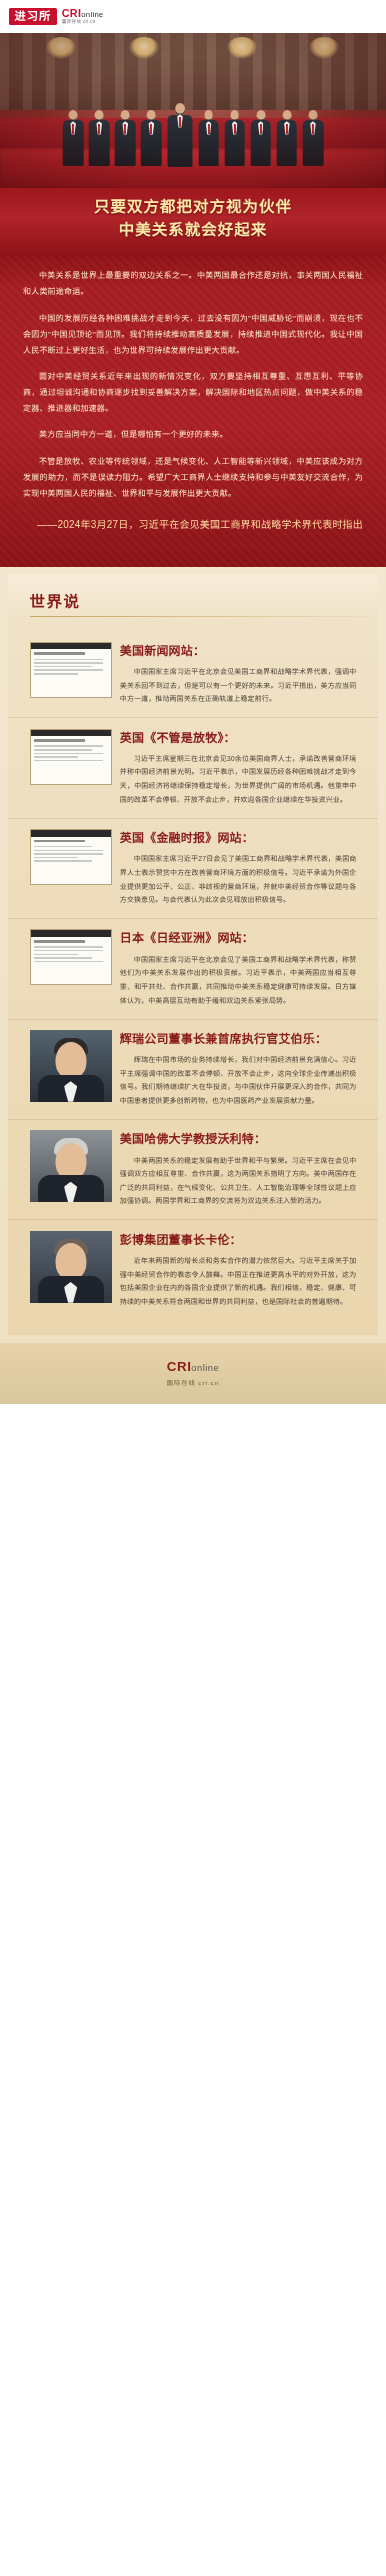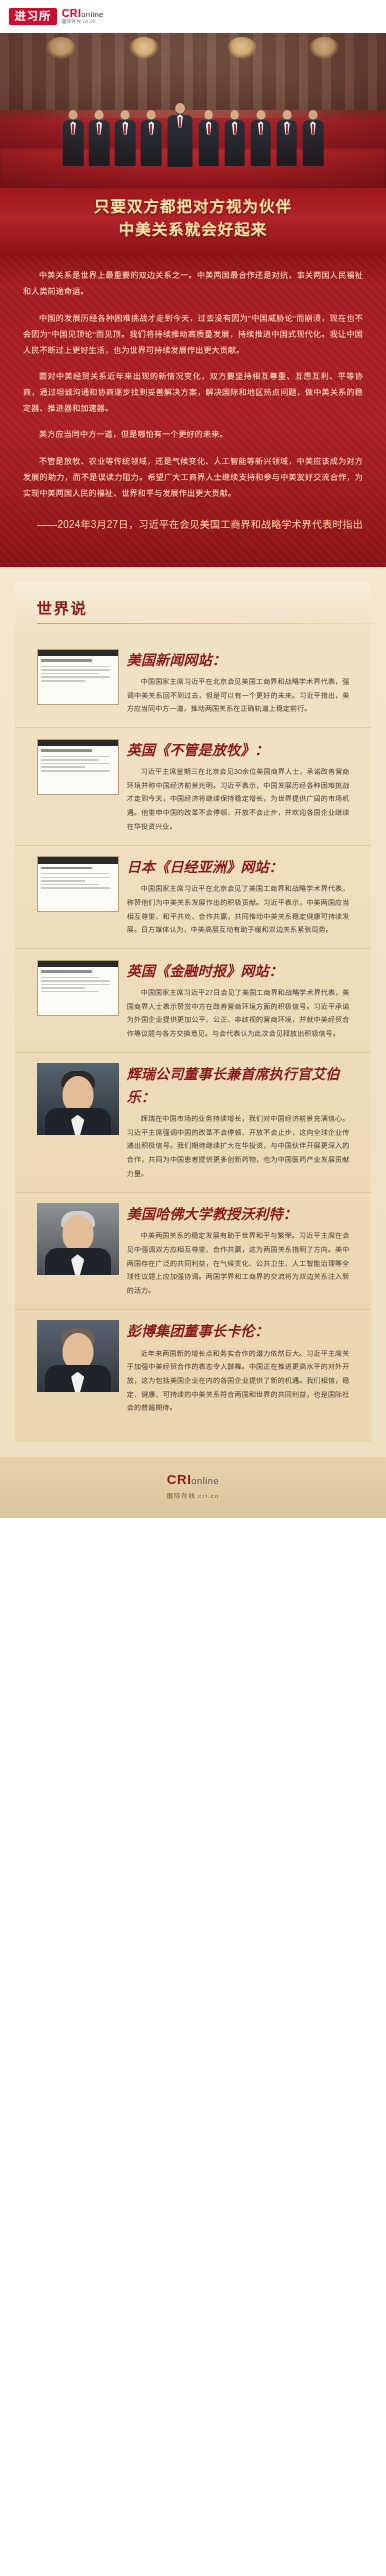--- a/index.html
+++ b/index.html
@@ -220,21 +220,21 @@
     text-align: right;
     font-size: 10px;
     color: #ffd9a0;
     line-height: 1.9;
     margin-top: 13.4px;
   }
 
   
   .world-band {
     background: linear-gradient(180deg,#f3e7cf 0%, #efe0c2 100%);
-    padding: 15px;
+    padding: 8px;
   }
   .world-head {
     padding: 13.4px 0 5.2px 21.6px;
     background: linear-gradient(180deg,#f6ecd9 0%, #f0e2c6 100%);
   }
   .world-head .cn {
     font-size: 15.5px;
     font-weight: bold;
     color: #8a1c1c;
     letter-spacing: 1.5px;
@@ -328,27 +328,26 @@
   .thumb.portrait.brown { background: linear-gradient(180deg,#7a6a56 0%, #3b332a 100%); }
   .thumb.portrait.brown .hair { background: #d9d6d0; }
   .thumb.portrait.blue { background: linear-gradient(180deg,#54646f 0%, #2a3139 100%); }
   .thumb.portrait.blue .hair { background: #2e2a27; }
 
   .ctext {
     flex: 1 1 auto;
     min-width: 0;
   }
   .ctitle {
-    font-size: 14px;
+    font-size: 12px;
     font-weight: bold;
     color: #8a1c1c;
     line-height: 1.6;
     margin: 0 0 4.1px;
     letter-spacing: 0.2px;
-    font-style: italic;
   }
   .cbody {
     font-size: 7px;
     line-height: 1.95;
     color: #4a3f33;
     text-align: justify;
     text-indent: 2em;
     margin: 0;
     letter-spacing: 0.1px;
   }
@@ -526,48 +525,48 @@
           <h3 class="ctitle">英国《不管是放牧》：</h3>
           <p class="cbody">习近平主席星期三在北京会见30余位美国商界人士，承诺改善营商环境并称中国经济前景光明。习近平表示，中国发展历经各种困难挑战才走到今天，中国经济将继续保持稳定增长，为世界提供广阔的市场机遇。他重申中国的改革不会停顿、开放不会止步，并欢迎各国企业继续在华投资兴业。</p>
         </div>
       </div>
 
       <div class="card">
         <div class="thumb">
           <div class="tbar"></div>
           <div class="tinner">
             <div class="tline dark"></div>
+            <div class="tline w80"></div>
+              <div class="tline w95"></div>
+            <div class="tline w95"></div>
+              <div class="tline w60"></div>
+            <div class="tline w80"></div>
+          </div>
+        </div>
+        <div class="ctext">
+          <h3 class="ctitle">英国《金融时报》网站：</h3>
+          <p class="cbody">中国国家主席习近平27日会见了美国工商界和战略学术界代表，美国商界人士表示赞赏中方在改善营商环境方面的积极信号。习近平承诺为外国企业提供更加公平、公正、非歧视的营商环境，并就中美经贸合作等议题与各方交换意见。与会代表认为此次会见释放出积极信号。</p>
+        </div>
+      </div>
+
+      <div class="card">
+        <div class="thumb">
+          <div class="tbar"></div>
+          <div class="tinner">
+            <div class="tline dark"></div>
             <div class="tline w95"></div>
               <div class="tline w95"></div>
             <div class="tline w60"></div>
               <div class="tline w80"></div>
             <div class="tline w95"></div>
           </div>
         </div>
         <div class="ctext">
           <h3 class="ctitle">日本《日经亚洲》网站：</h3>
           <p class="cbody">中国国家主席习近平在北京会见了美国工商界和战略学术界代表，称赞他们为中美关系发展作出的积极贡献。习近平表示，中美两国应当相互尊重、和平共处、合作共赢，共同推动中美关系稳定健康可持续发展。日方媒体认为，中美高层互动有助于缓和双边关系紧张局势。</p>
-        </div>
-      </div>
-
-      <div class="card">
-        <div class="thumb">
-          <div class="tbar"></div>
-          <div class="tinner">
-            <div class="tline dark"></div>
-            <div class="tline w80"></div>
-              <div class="tline w95"></div>
-            <div class="tline w95"></div>
-              <div class="tline w60"></div>
-            <div class="tline w80"></div>
-          </div>
-        </div>
-        <div class="ctext">
-          <h3 class="ctitle">英国《金融时报》网站：</h3>
-          <p class="cbody">中国国家主席习近平27日会见了美国工商界和战略学术界代表，美国商界人士表示赞赏中方在改善营商环境方面的积极信号。习近平承诺为外国企业提供更加公平、公正、非歧视的营商环境，并就中美经贸合作等议题与各方交换意见。与会代表认为此次会见释放出积极信号。</p>
         </div>
       </div>
 
 
       <div class="card">
         <div class="thumb portrait blue">
           <span class="hair"></span>
             <span class="face"></span>
             <span class="suit"></span>
             <span class="collar"></span>

